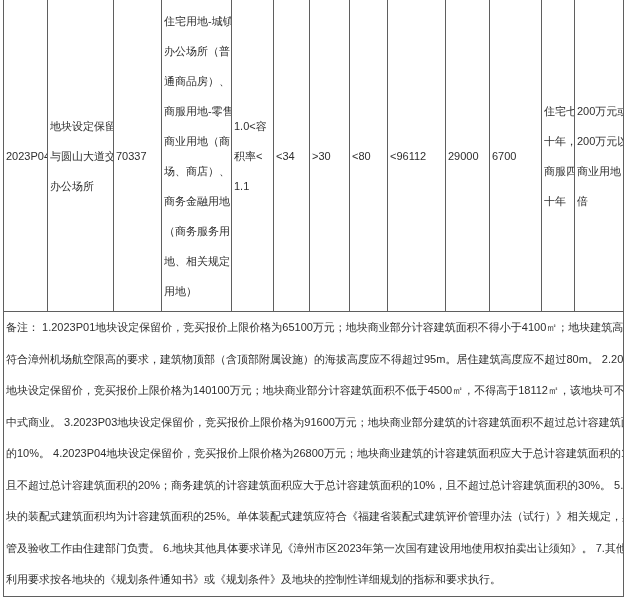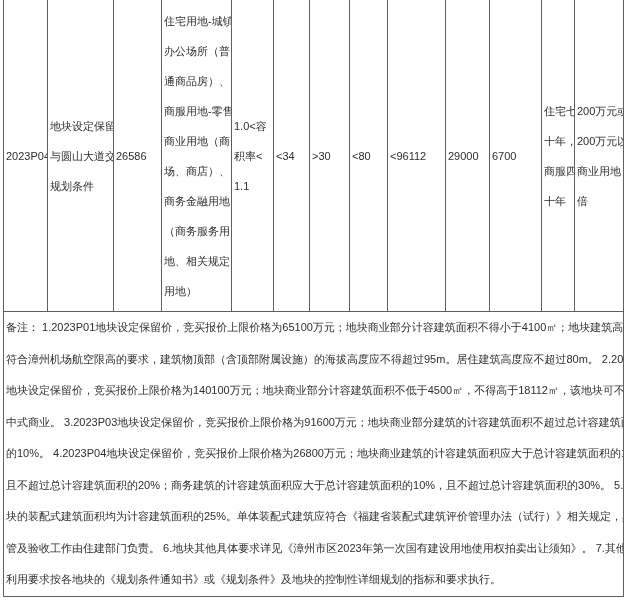--- a/index.html
+++ b/index.html
@@ -69,24 +69,24 @@
     <col style="width:49px">
   </colgroup>
   <tbody>
       <tr class="parcel-row">
     <td>
           <div class="tline">2023P04</div>
         </td>
     <td>
           <div class="tline">地块设定保留价</div>
           <div class="tline">与圆山大道交</div>
-          <div class="tline">规划条件</div>
+          <div class="tline">办公场所</div>
         </td>
     <td>
-          <div class="tline">26586</div>
+          <div class="tline">70337</div>
         </td>
     <td>
           <div class="tline">住宅用地-城镇</div>
           <div class="tline">办公场所（普</div>
           <div class="tline">通商品房）、</div>
           <div class="tline">商服用地-零售</div>
           <div class="tline">商业用地（商</div>
           <div class="tline">场、商店）、</div>
           <div class="tline">商务金融用地</div>
           <div class="tline">（商务服务用</div>

